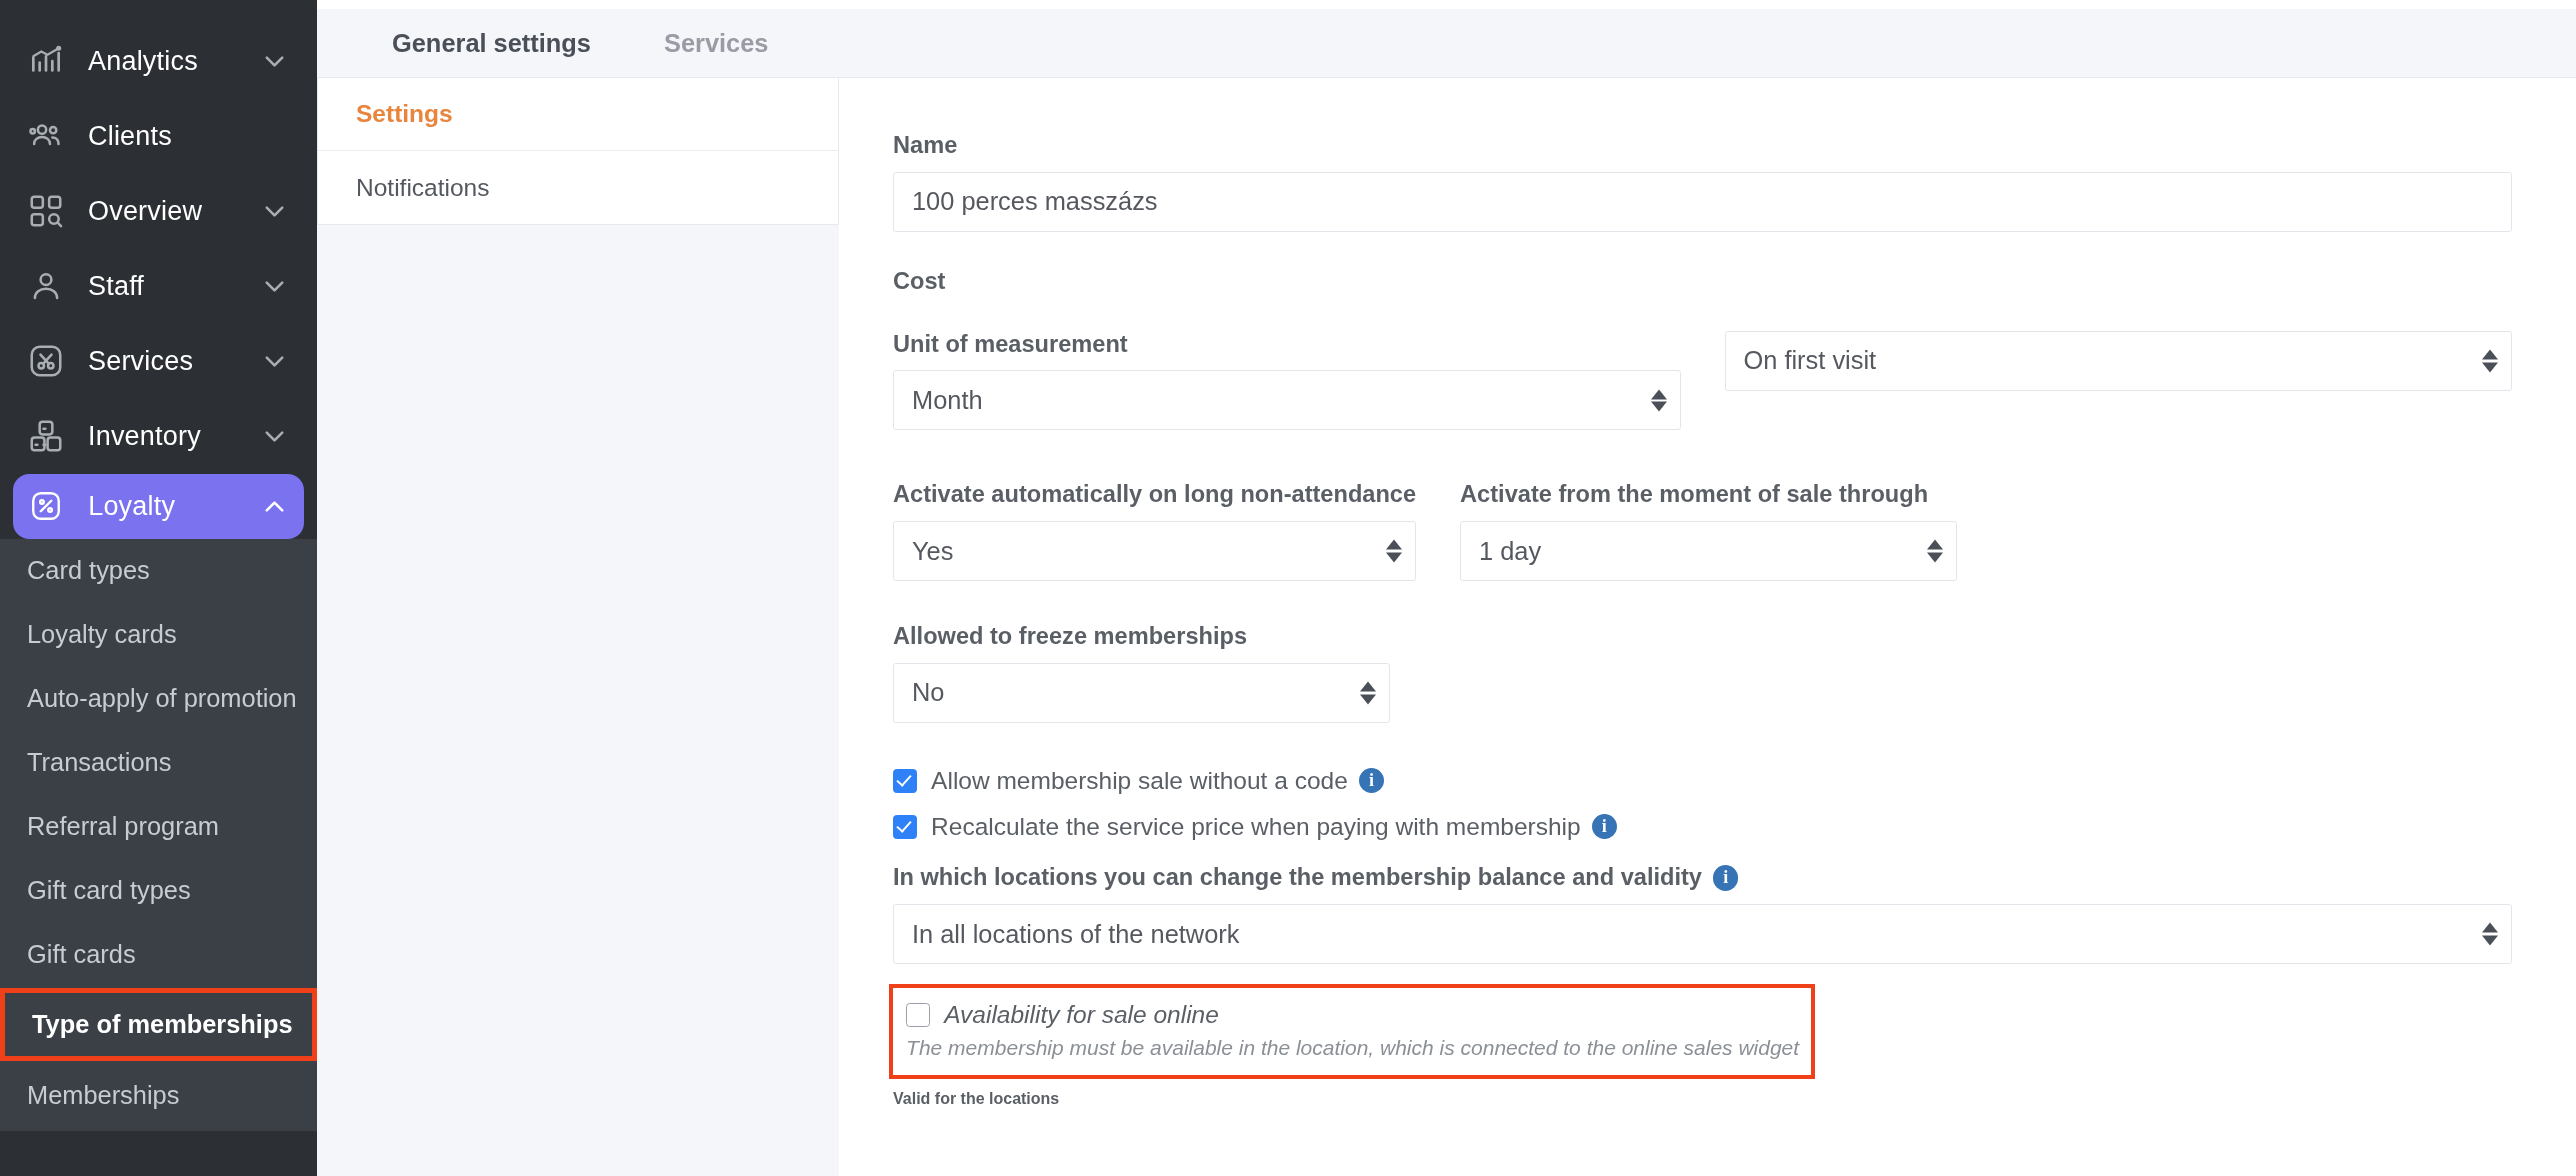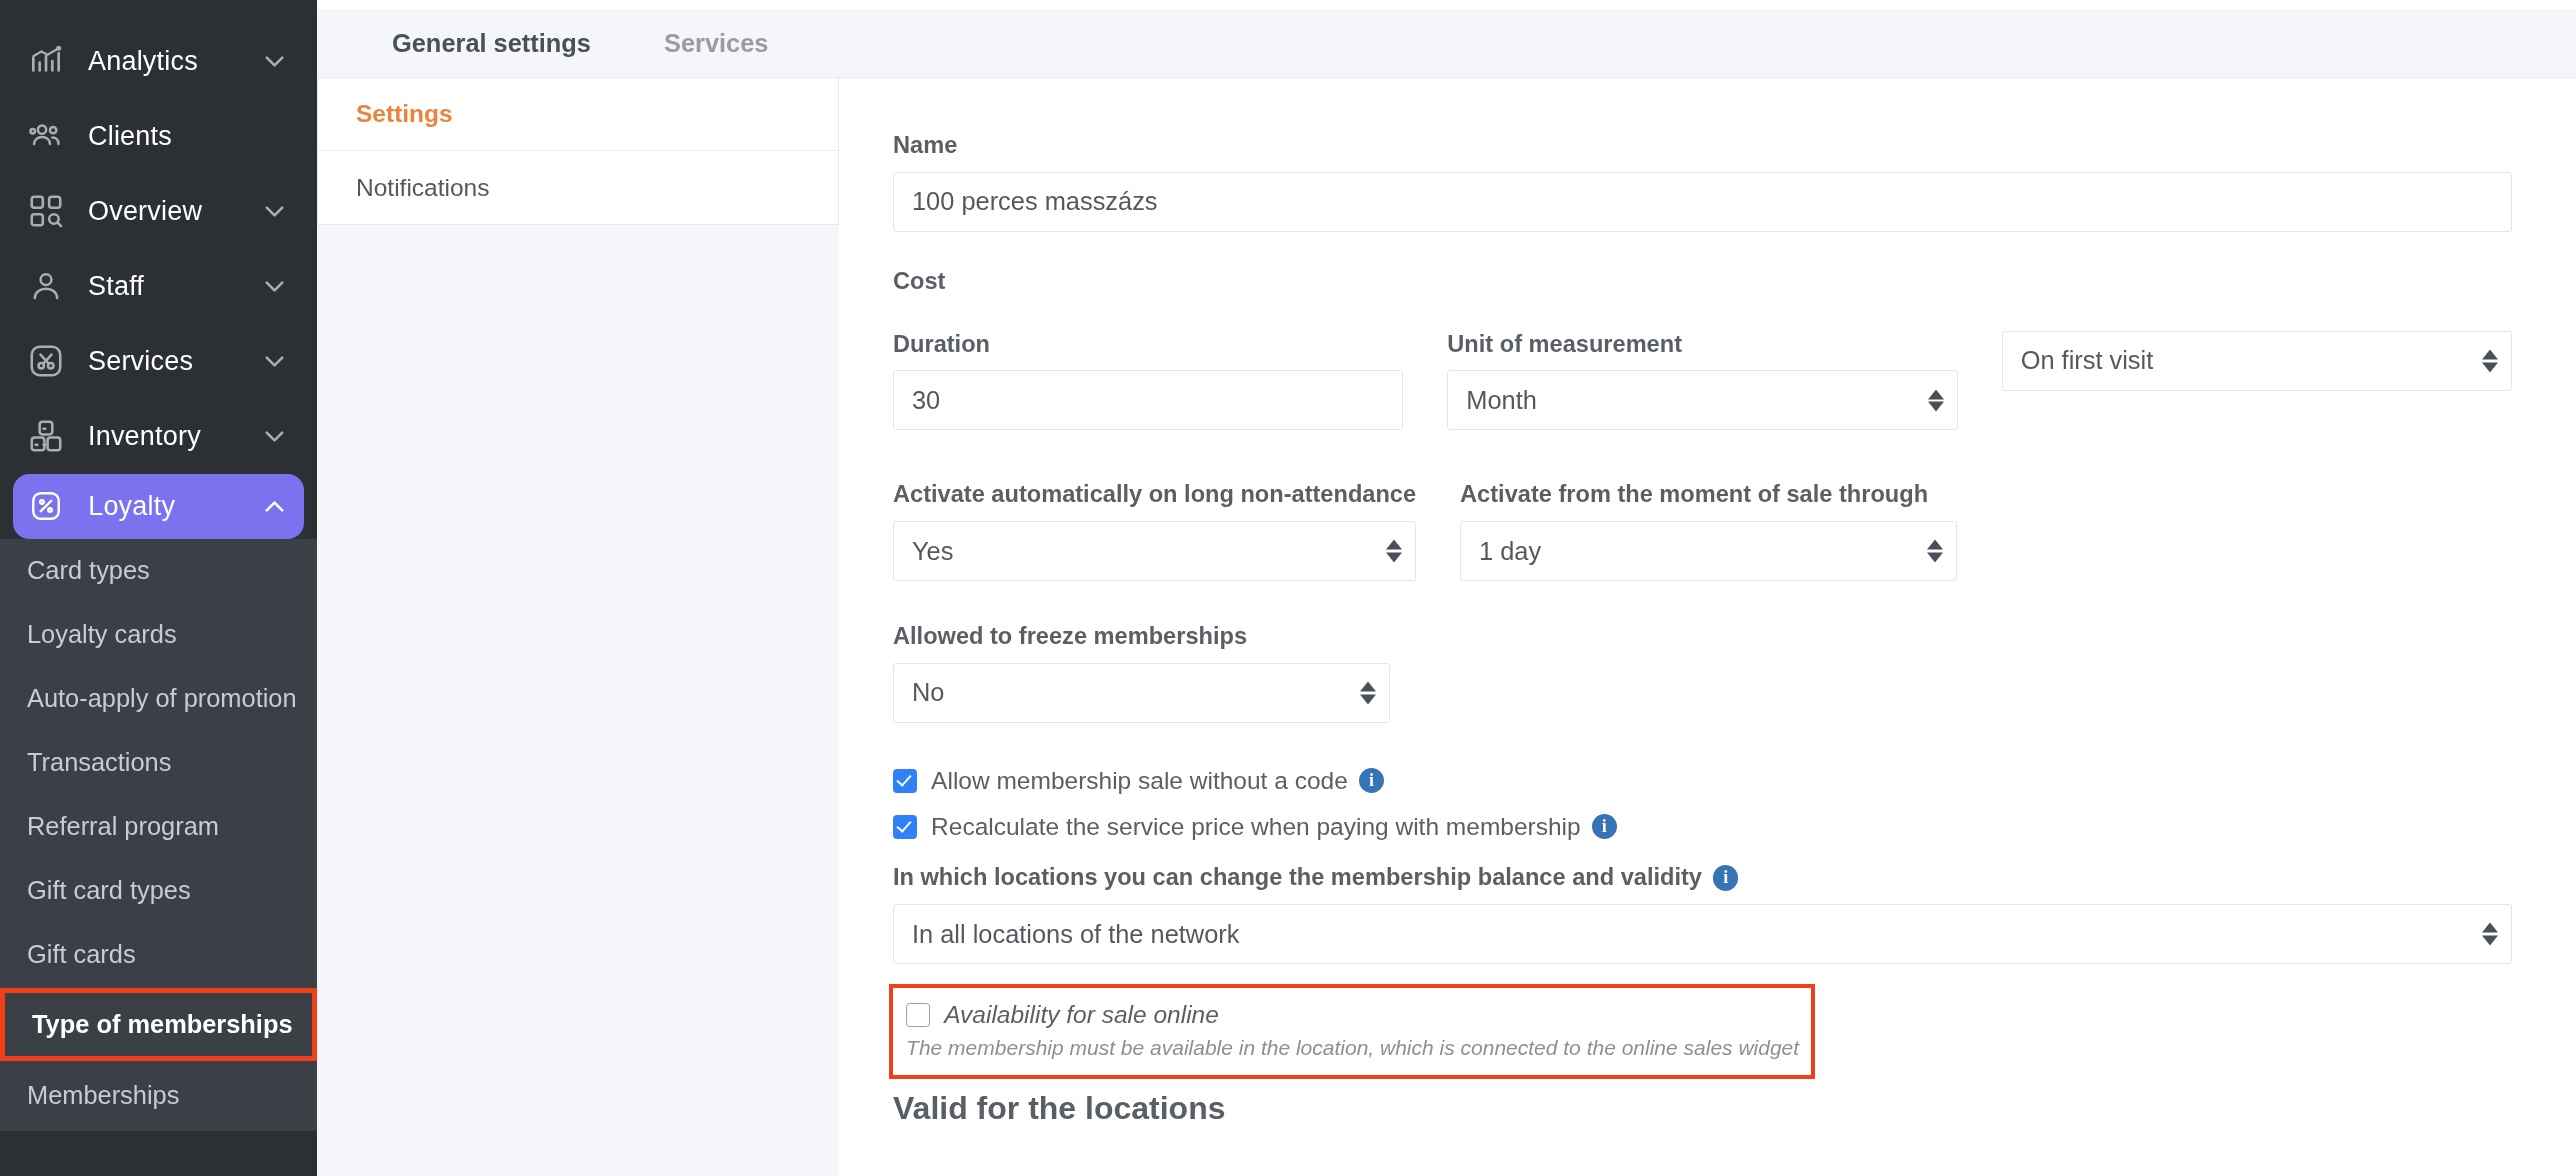--- a/index.html
+++ b/index.html
@@ -249,21 +249,21 @@
   }
   .highlight-box .cbrow { margin-bottom: 7.3px; }
   .hint {
     font-size: 21px;
     color: #8b9097;
     margin-left: 0;
     white-space: nowrap;
   }
 
   .section-head {
-    font-size: 32px;
+    font-size: 16px;
     font-weight: 700;
     color: #5a5f66;
     margin-bottom: 33px;
   }
 </style>
 </head>
 <body>
 
 <aside class="sidebar">
   <div class="sb-top-strip"></div>
@@ -418,24 +418,20 @@
         <label class="fld-label">Name</label>
         <input class="inp" value="100 perces masszázs" style="">
       </div>
 
       <div class="mb-lg">
         <label class="fld-label">Cost</label>
       </div>
 
       <div class="grid3 mb-lg">
         <div>
-          <label class="fld-label">Duration</label>
-          <input class="inp" value="30" style="">
-        </div>
-        <div>
           <label class="fld-label">Unit of measurement</label>
           <div class="sel-wrap">
             <div class="sel">Month</div>
             <span class="sel-arrows">
                 <i class="up"></i>
                 <i class="dn"></i>
               </span>
           </div>
         </div>
         <div>

